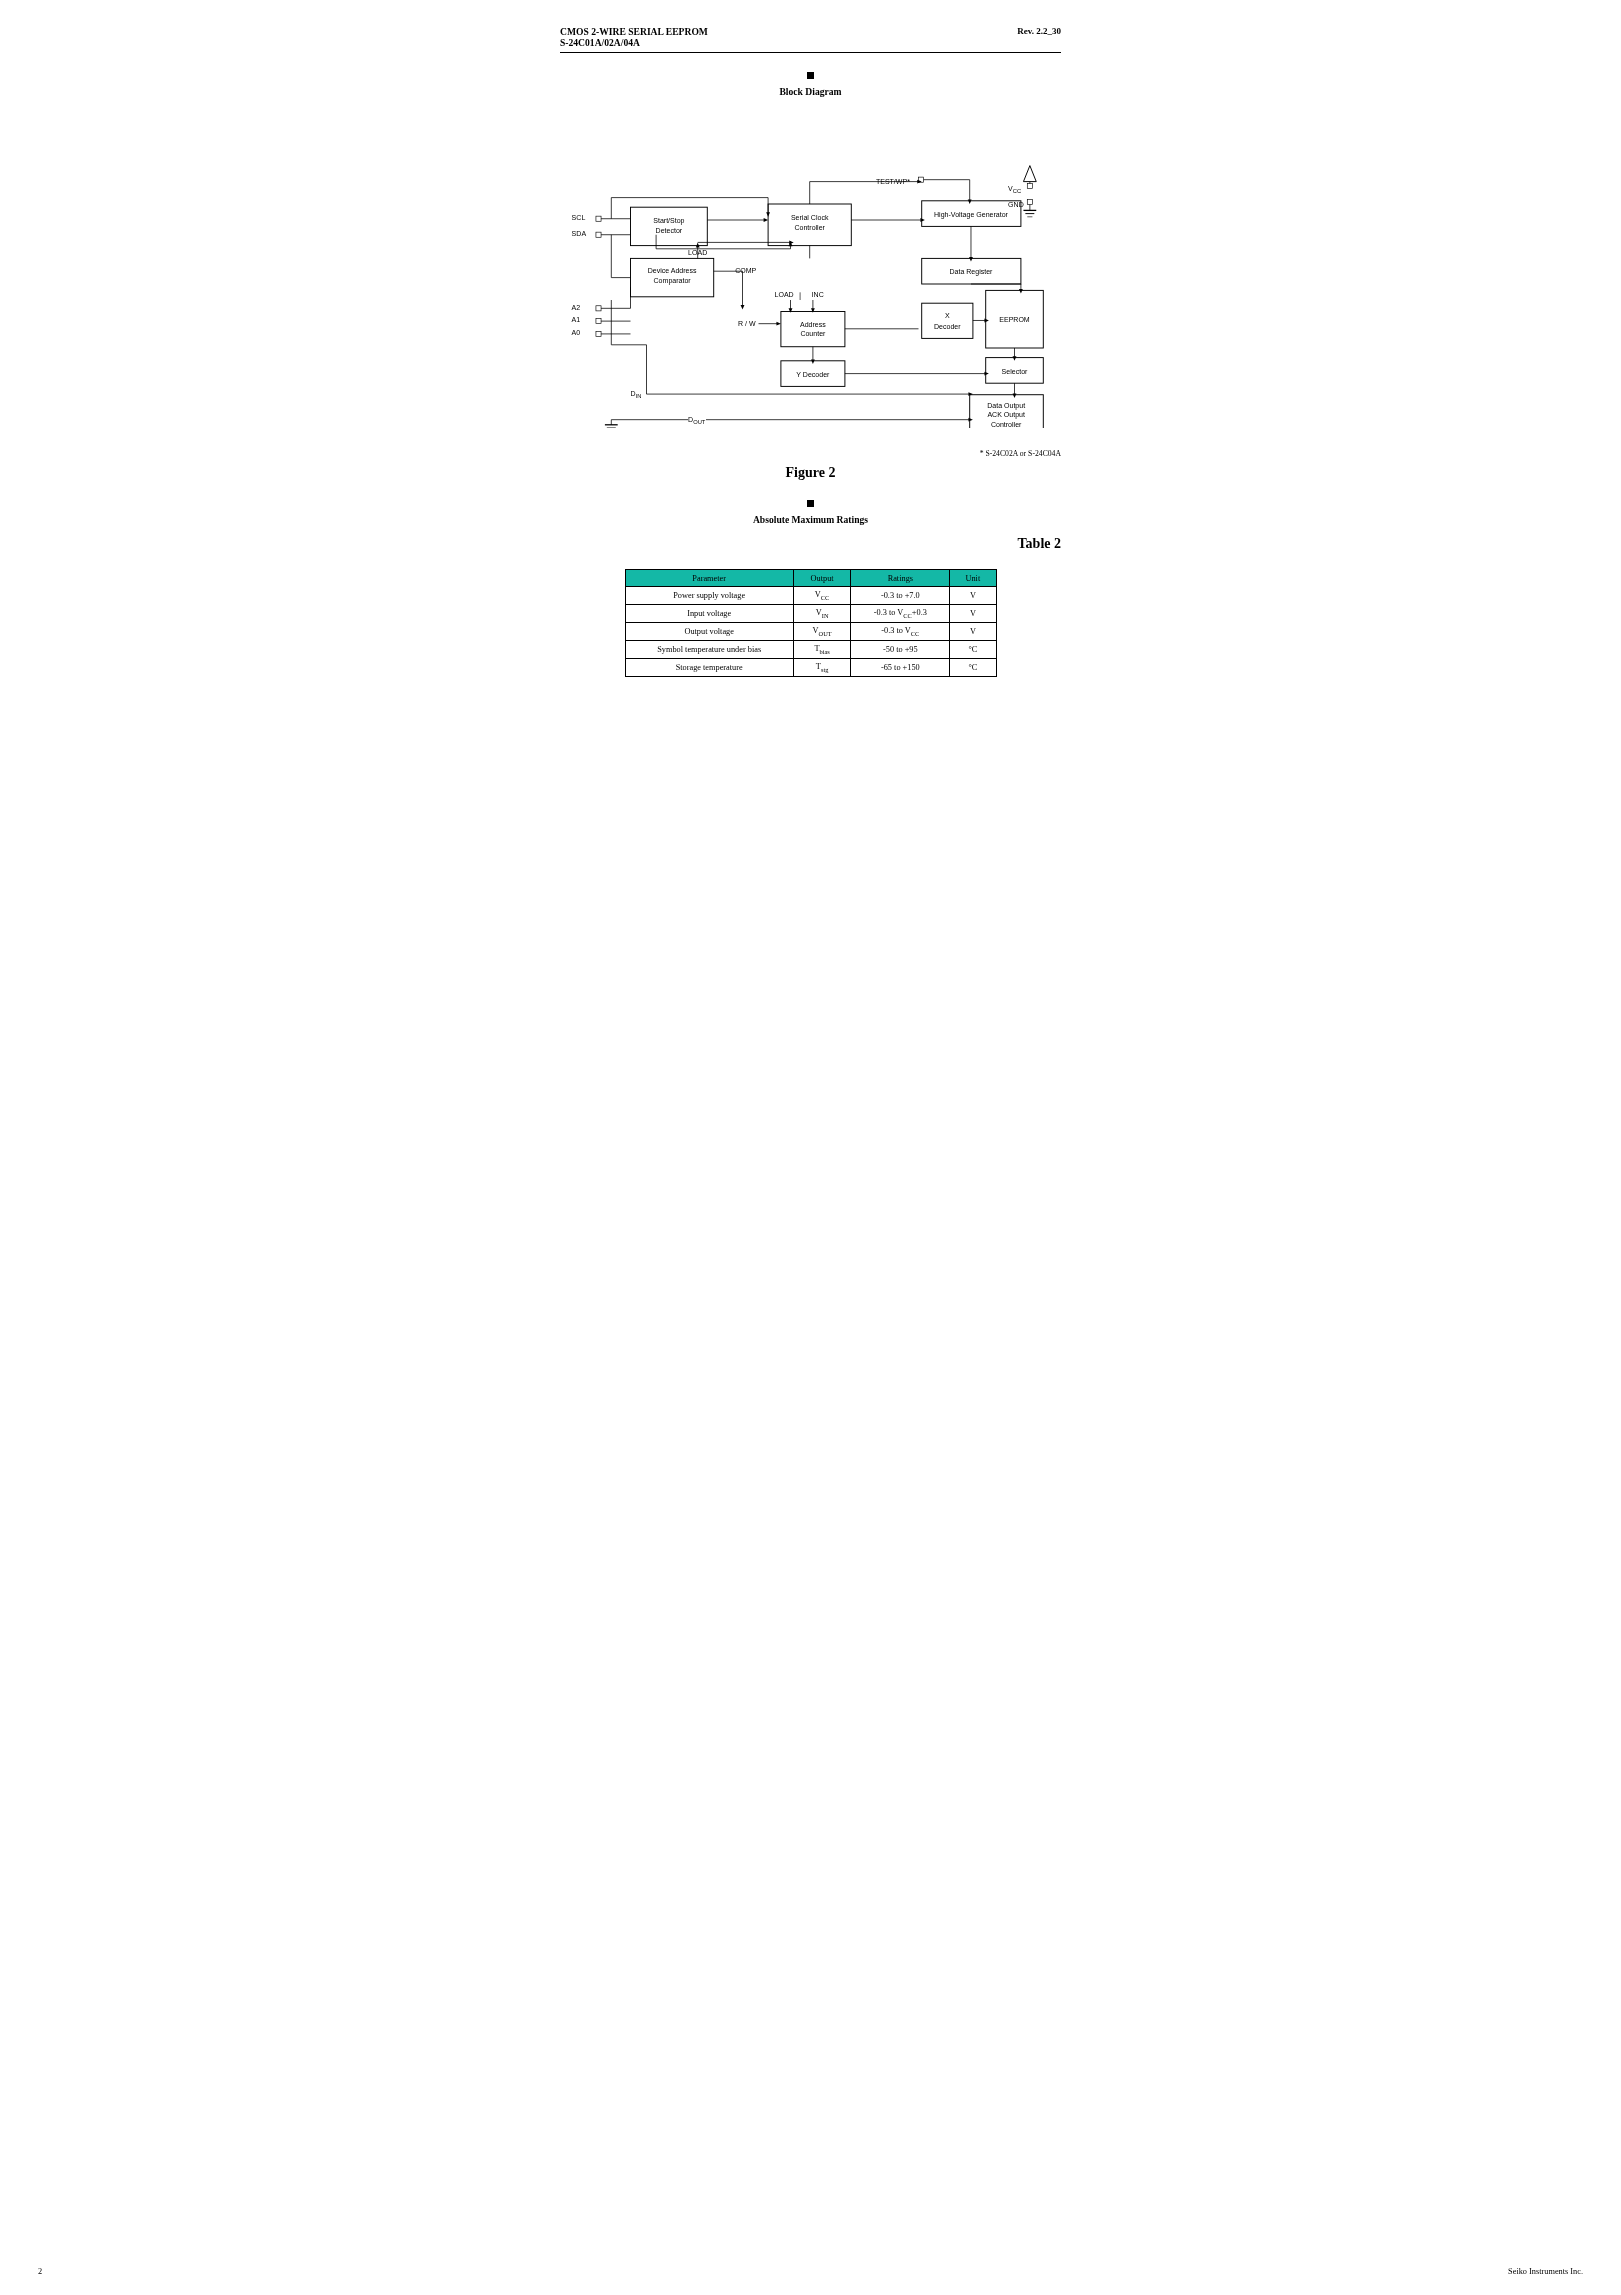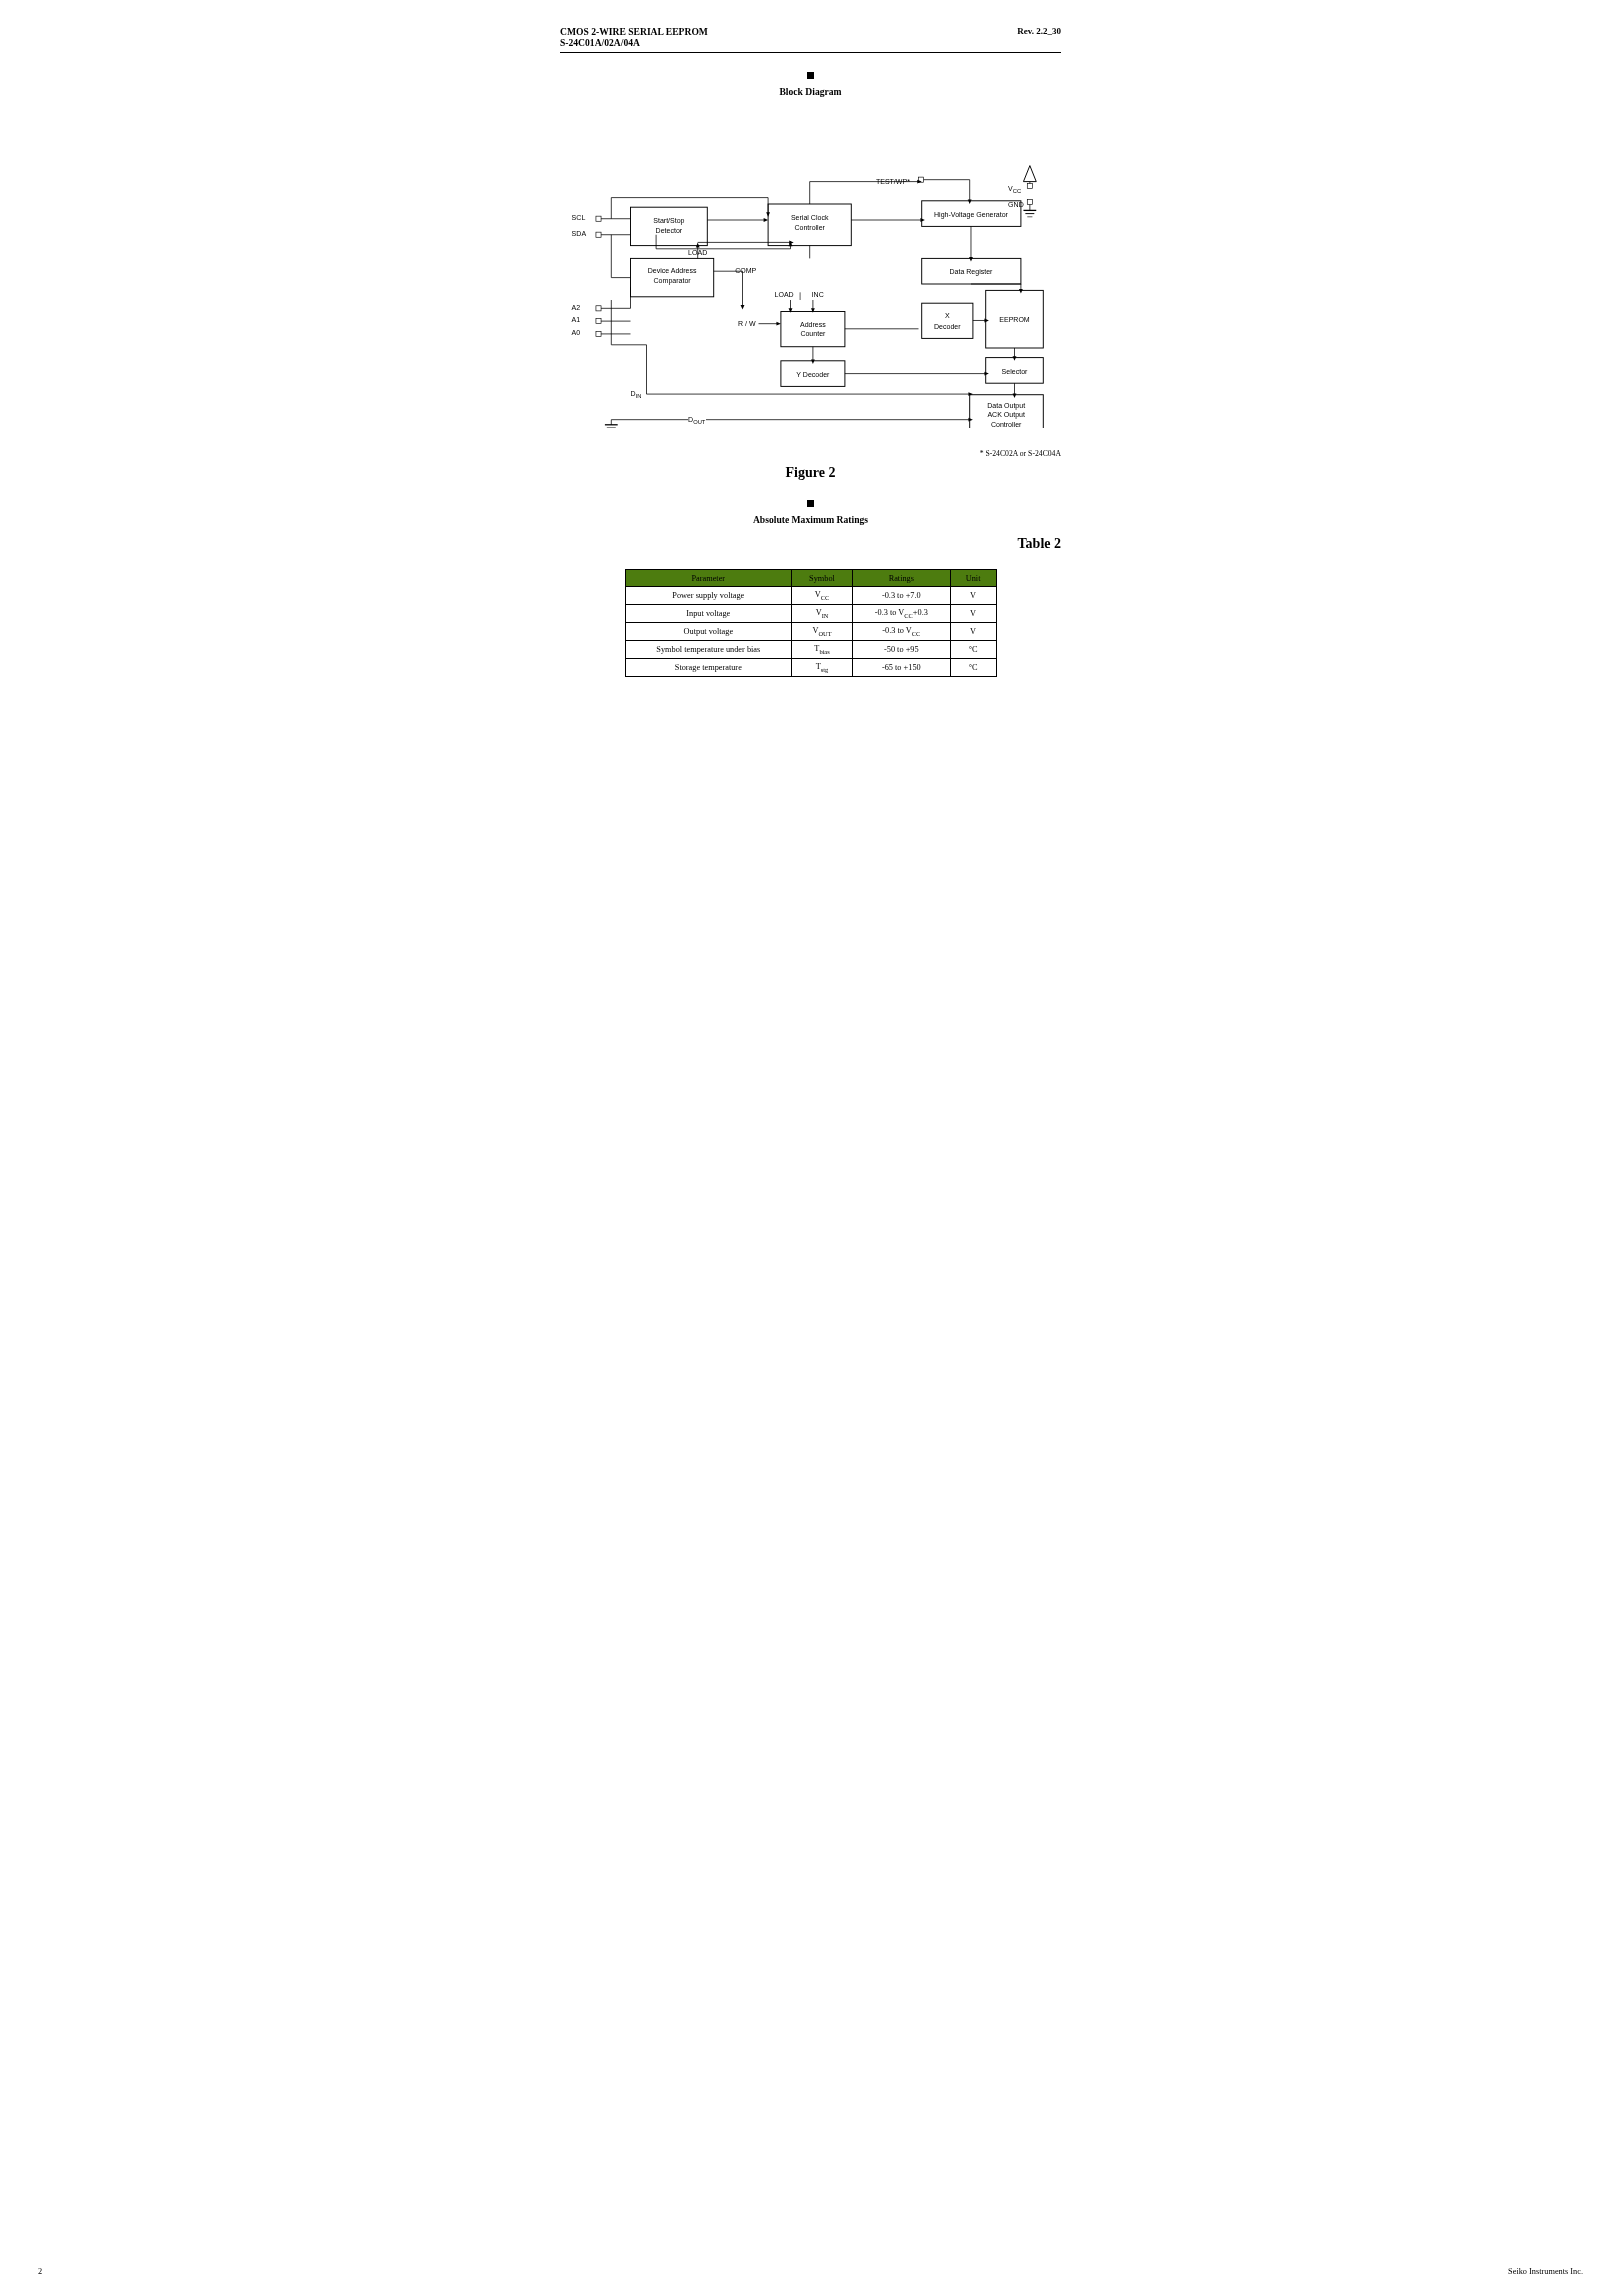--- a/index.html
+++ b/index.html
@@ -68,21 +68,21 @@
       font-size: 8.3px;
       width: 372px;
     }
     table.data-table th, table.data-table td {
       border: 0.6px solid #000;
       padding: 3.2px 9px;
       text-align: center;
     }
     table.data-table th {
       font-weight: normal;
-      background: #4d7c0f;
+      background: #14b8a6;
     }
     sub, sup {
       font-size: 6.4px;
     }
     .page-footer {
       position: fixed;
       bottom: 19px;
       left: 0; right: 0;
       display: flex;
       justify-content: space-between;
@@ -299,21 +299,21 @@
   <span class="section-bullet"></span>
   <span>Absolute Maximum Ratings</span>
 </div>
 
 <div class="table-title">Table  2</div>
 
 <table class="data-table">
   <thead>
     <tr>
       <th>Parameter</th>
-      <th>Symbol</th>
+      <th>Output</th>
       <th>Ratings</th>
       <th>Unit</th>
     </tr>
   </thead>
   <tbody>
     <tr>
       <td>Power supply voltage</td>
       <td>V<sub>CC</sub></td>
       <td>-0.3 to +7.0</td>
       <td>V</td>

